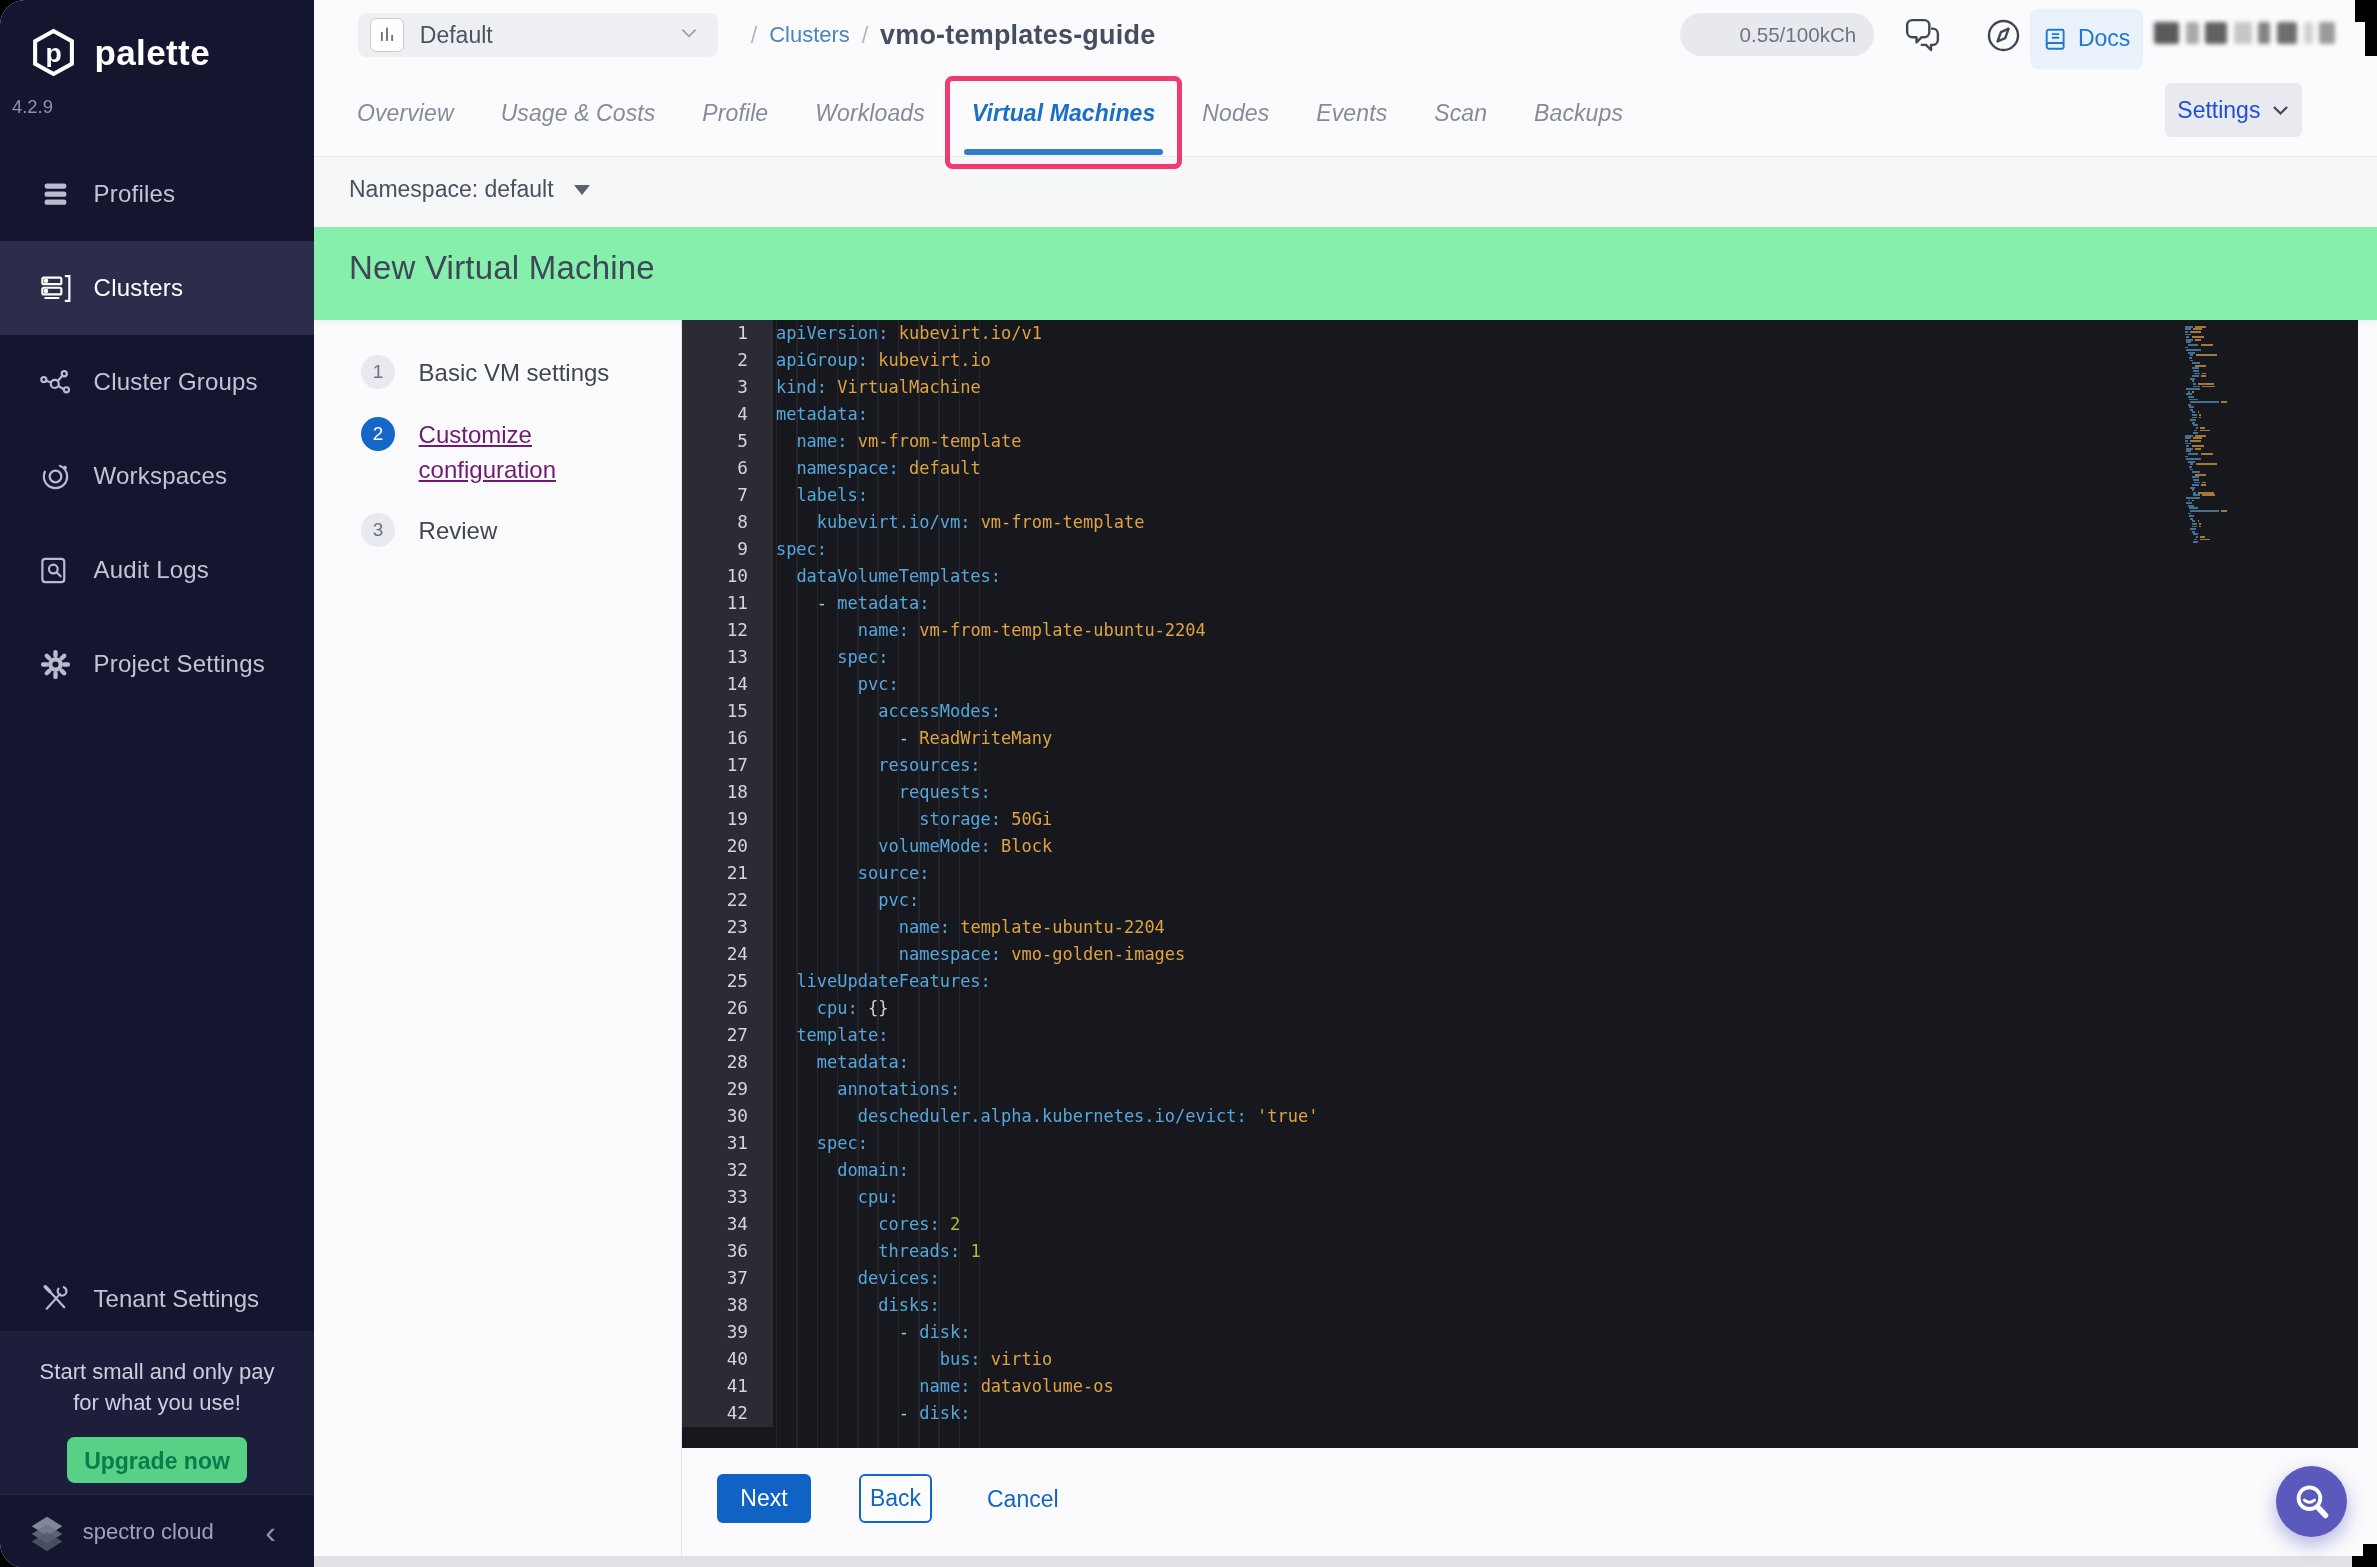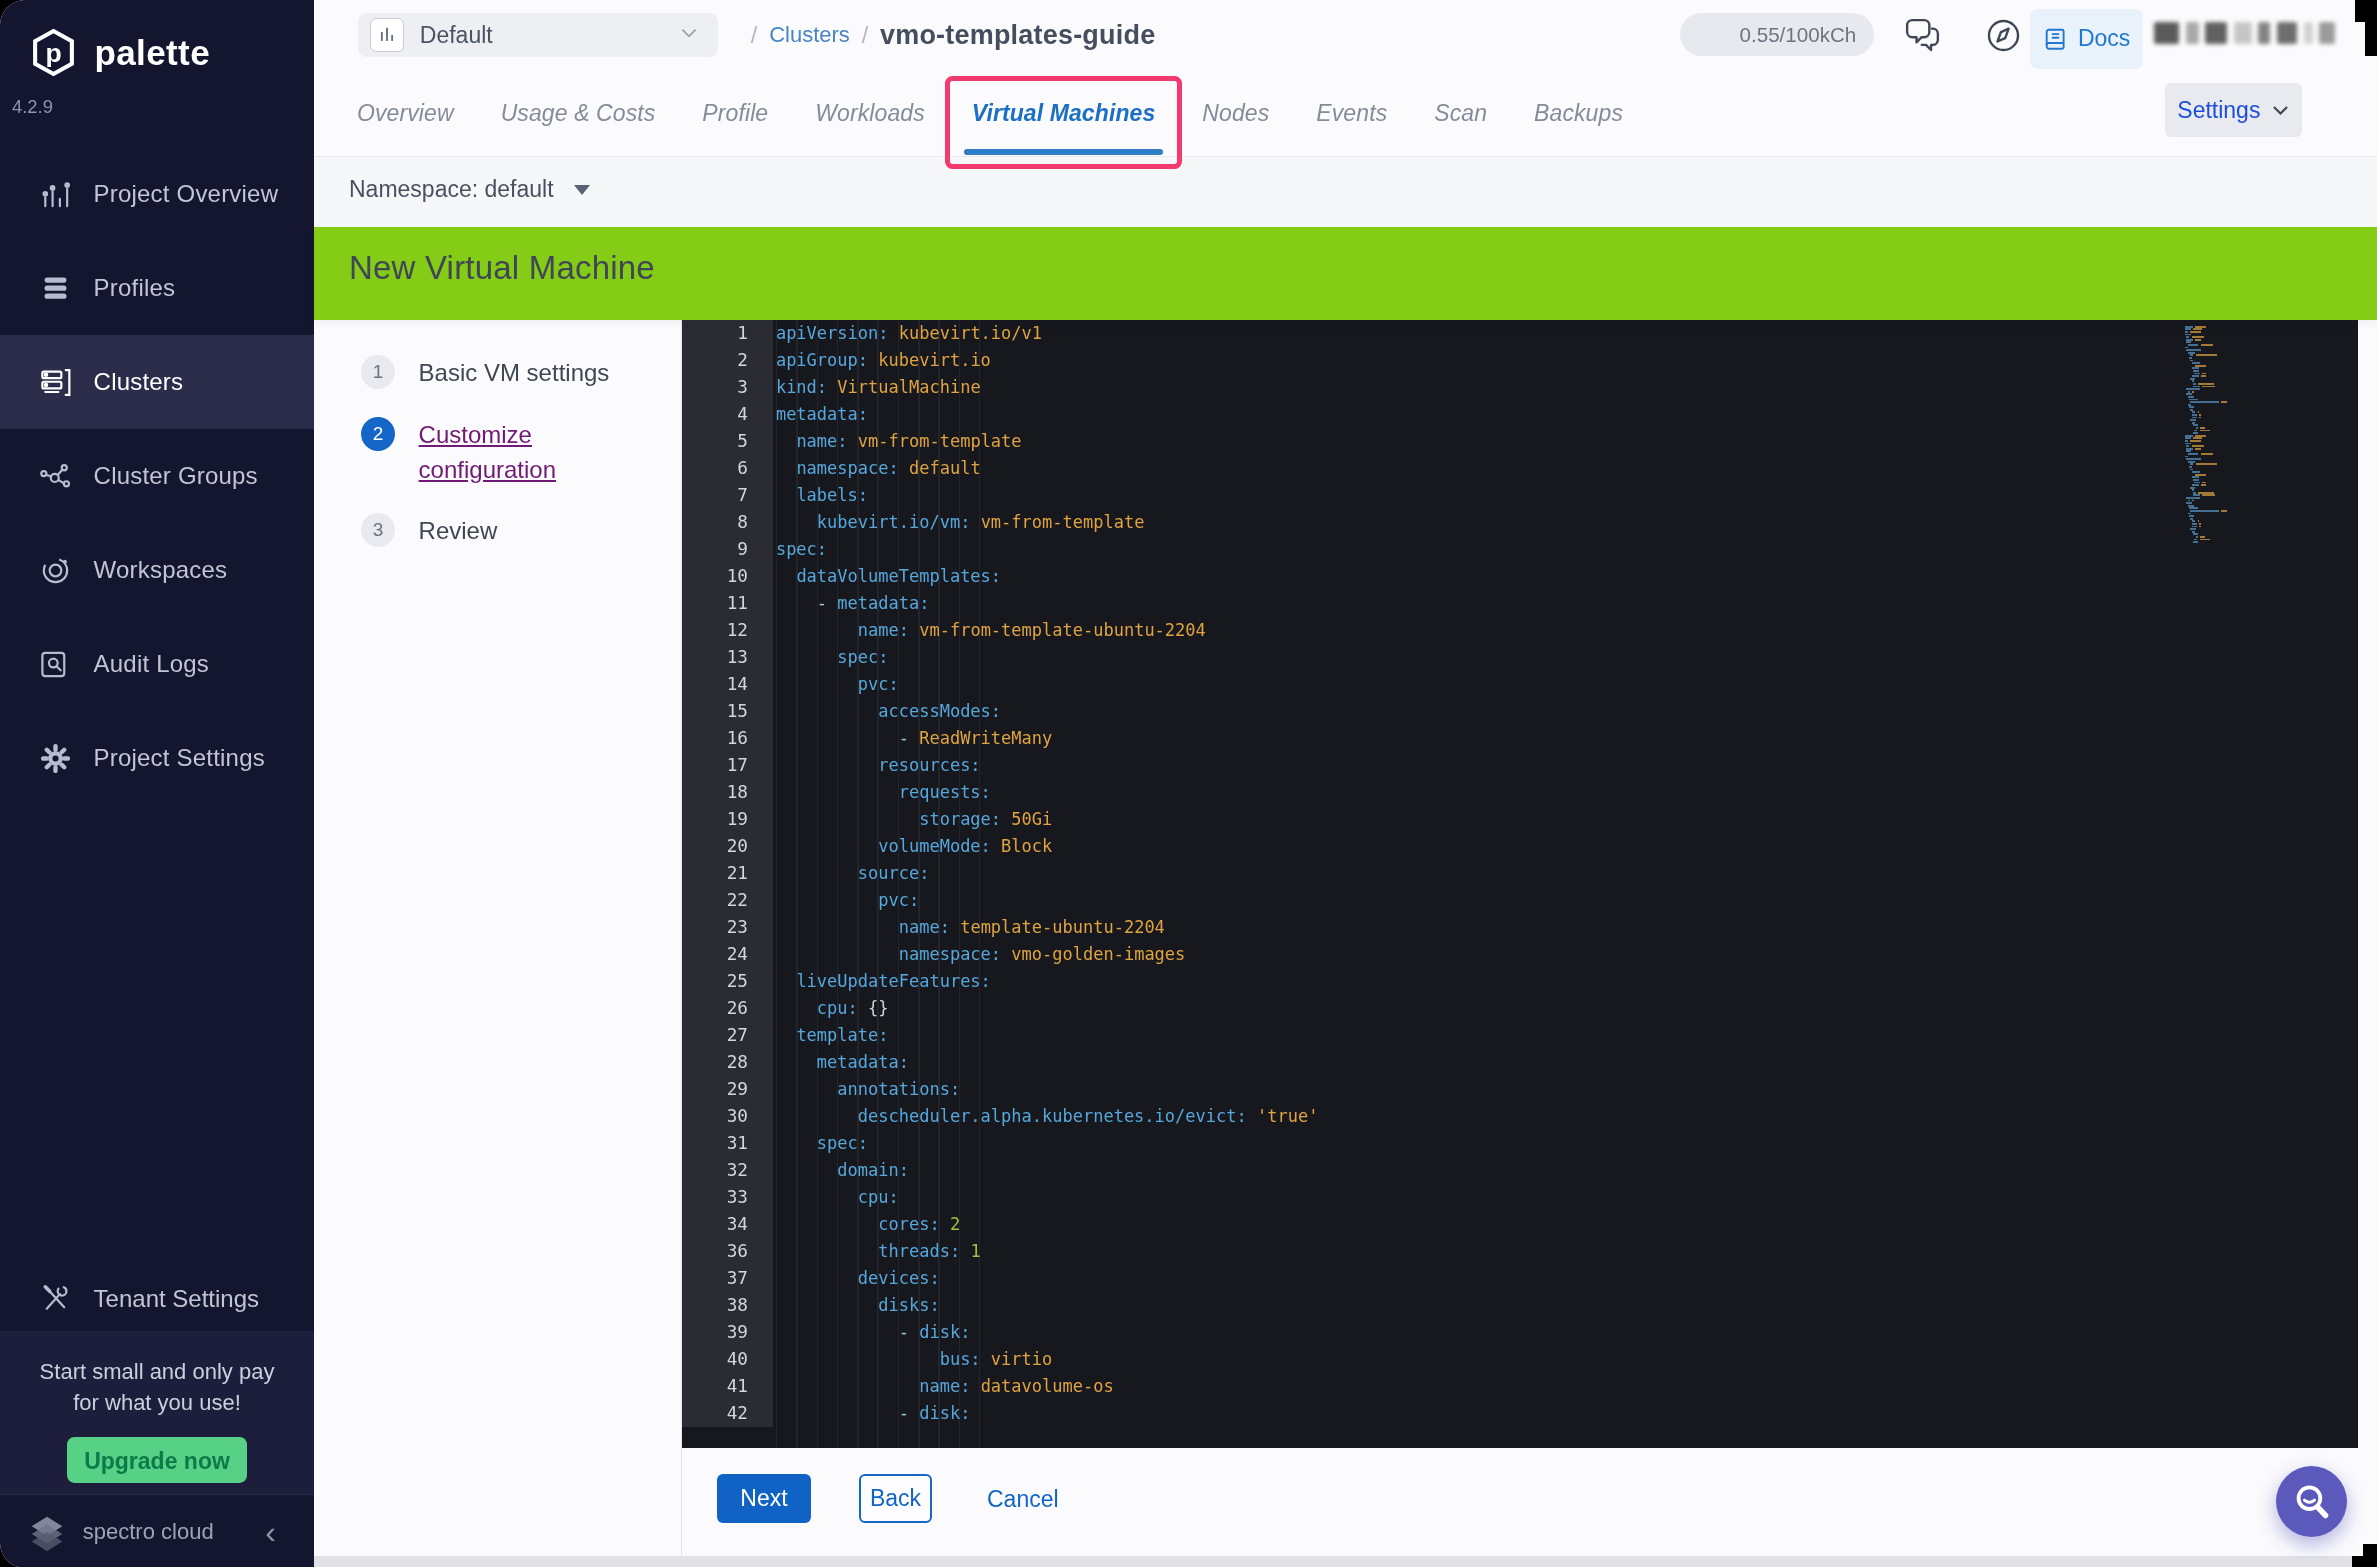--- a/index.html
+++ b/index.html
@@ -72,21 +72,21 @@
       display:flex;align-items:center;justify-content:center;cursor:pointer;}
   #settings-button .st-label{font-size:23px;color:#1d4ed8;}
   #settings-button svg{margin-left:10.3px;color:#3f4756;}
 
   
   #nsrow{position:absolute;left:314px;right:0;top:157px;height:71px;background:#f6f7f9;border-bottom:0.7px solid #ececf0;}
   #ns-dropdown{display:inline-flex;align-items:center;margin:19px 0 0 35px;cursor:pointer;}
   #ns-dropdown .ns-label{font-size:23px;color:#49505f;}
   .ns-caret{width:0;height:0;border-left:8px solid transparent;border-right:8px solid transparent;
       border-top:10.3px solid #5a6170;margin-left:20.6px;}
-  #titlerow{position:absolute;left:314px;right:0;top:227px;height:93px;background:#84cc16;
+  #titlerow{position:absolute;left:314px;right:0;top:227px;height:93px;background:#86efac;
       box-shadow:0 4.4px 7.4px rgba(30,40,60,.05);z-index:2;}
   #page-title{margin:22px 0 0 35px;font-size:33px;font-weight:500;color:#3f4756;letter-spacing:0.2px;}
 
   
   #steps-panel{position:absolute;left:314px;top:320px;width:368px;bottom:11.8px;background:#fbfbfd;border-right:0.7px solid #e4e5ea;}
   #steps{display:flex;flex-direction:column;gap:26.5px;padding:35px 0 0 47px;}
   .step{display:flex;align-items:flex-start;cursor:pointer;}
   .step-circle{width:34px;height:34px;border-radius:50%;background:#e9eaef;color:#6a7180;font-size:19px;
       display:flex;align-items:center;justify-content:center;flex:none;}
   .step.active .step-circle{background:#1467c8;color:#fff;}
@@ -133,29 +133,20 @@
   <nav id="sidebar">
     <div class="logo-row">
       <svg class="logo-mark" viewBox="0 0 48 48">
         <polygon points="24,3 42,13 42,35 24,45 6,35 6,13" fill="none" stroke="#fff" stroke-width="4"></polygon>
         <text x="24" y="33" text-anchor="middle" font-size="26" font-weight="bold" fill="#fff" font-family="Liberation Sans,sans-serif">p</text>
       </svg>
       <span class="logo-text">palette</span>
     </div>
     <div class="version">4.2.9</div>
     <div id="side-menu">
-        <div class="side-item">
-          <span class="s-icon"><svg viewBox="0 0 48 48" fill="none" stroke="currentColor" stroke-width="3" stroke-linecap="round">
-              <path d="M10 40 V28 M20 40 V20 M30 40 V30 M40 40 V16"></path>
-              <circle cx="10" cy="23" r="2.4" fill="currentColor"></circle>
-              <circle cx="20" cy="15" r="2.4" fill="currentColor"></circle>
-              <circle cx="40" cy="11" r="2.4" fill="currentColor"></circle>
-            </svg></span>
-          <span class="s-label">Project Overview</span>
-        </div>
         <div class="side-item">
           <span class="s-icon"><svg viewBox="0 0 48 48" fill="currentColor">
               <rect x="9" y="9" width="30" height="7" rx="3.5"></rect>
               <rect x="9" y="20" width="30" height="7" rx="3.5"></rect>
               <rect x="9" y="31" width="30" height="7" rx="3.5"></rect>
             </svg></span>
           <span class="s-label">Profiles</span>
         </div>
         <div class="side-item active">
           <span class="s-icon"><svg viewBox="0 0 48 48" fill="none" stroke="currentColor" stroke-width="3">

